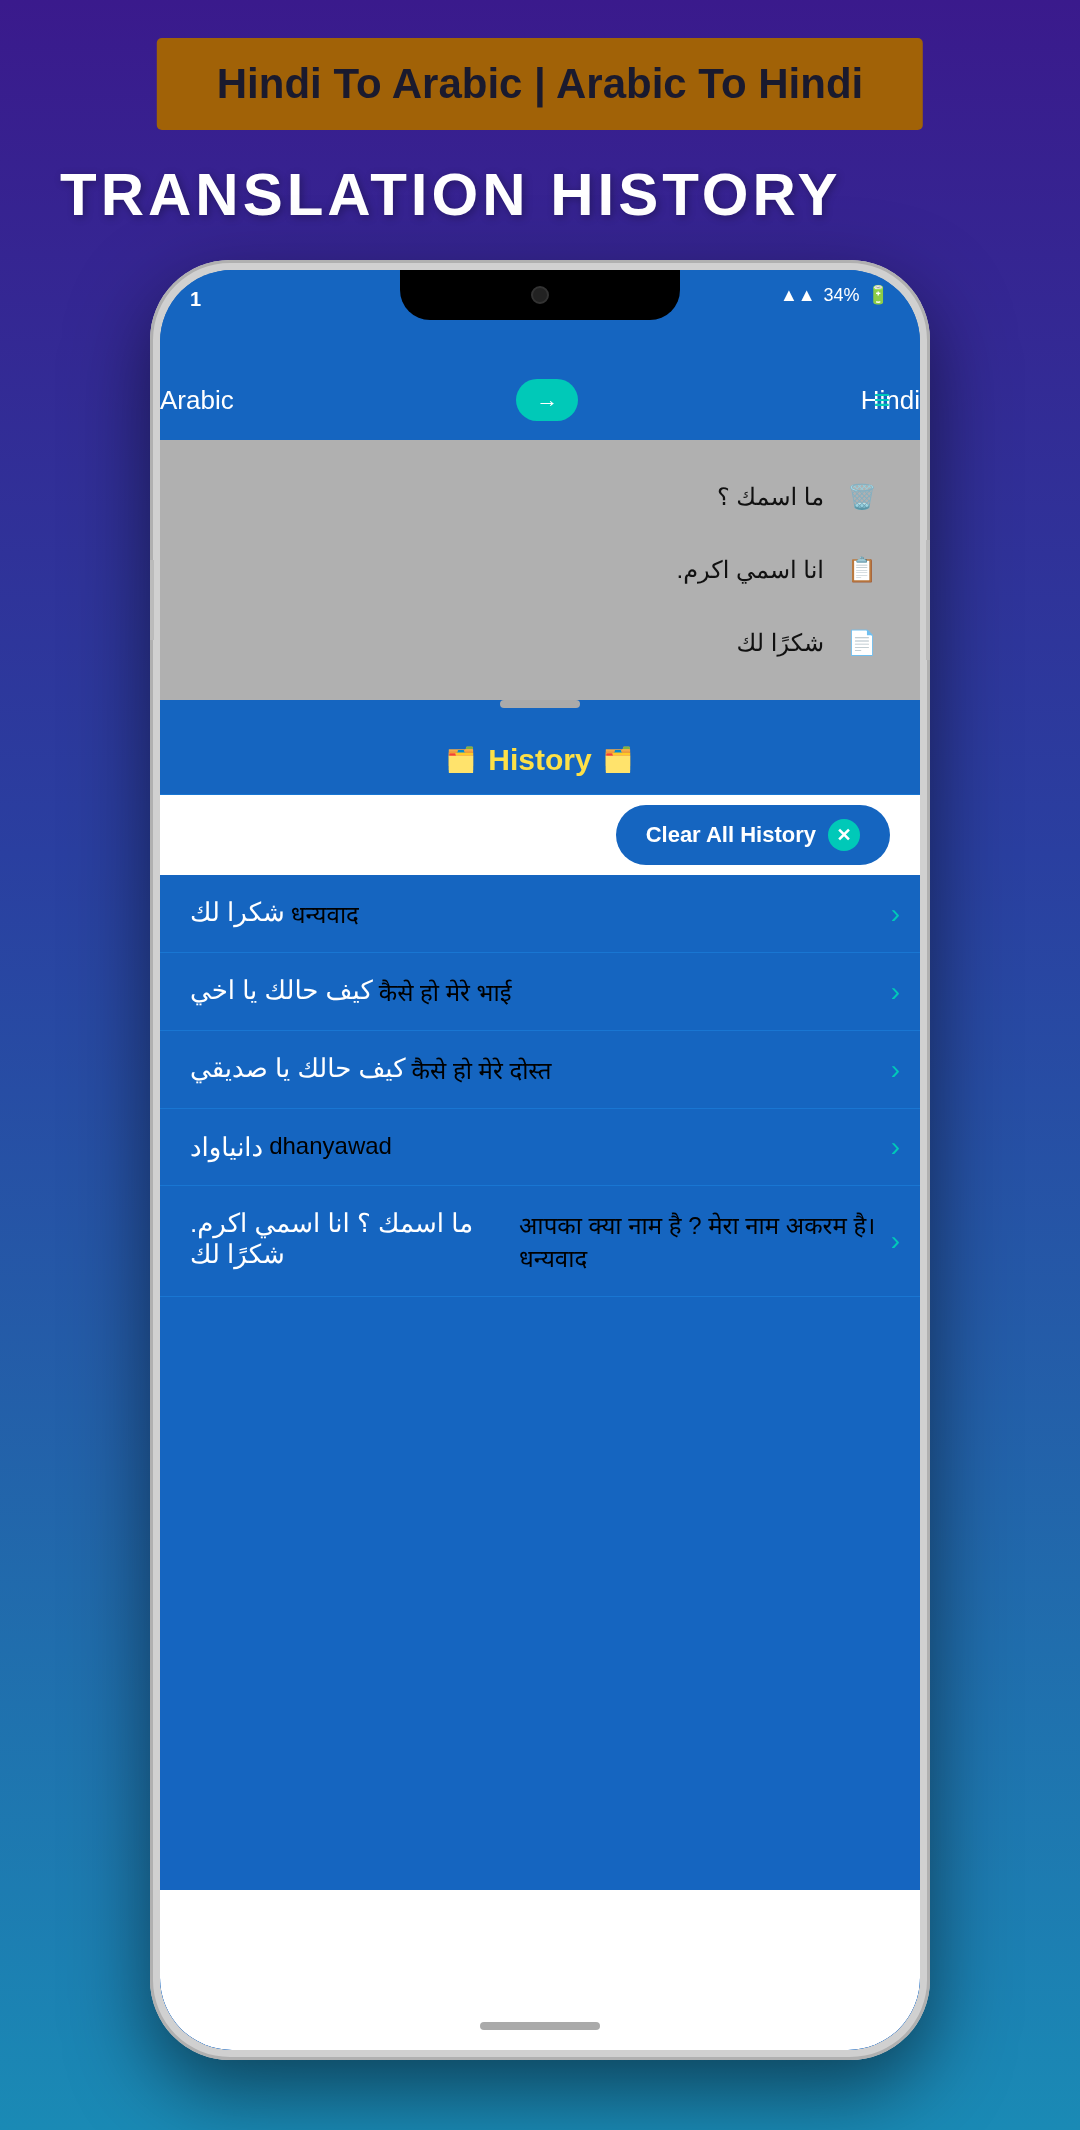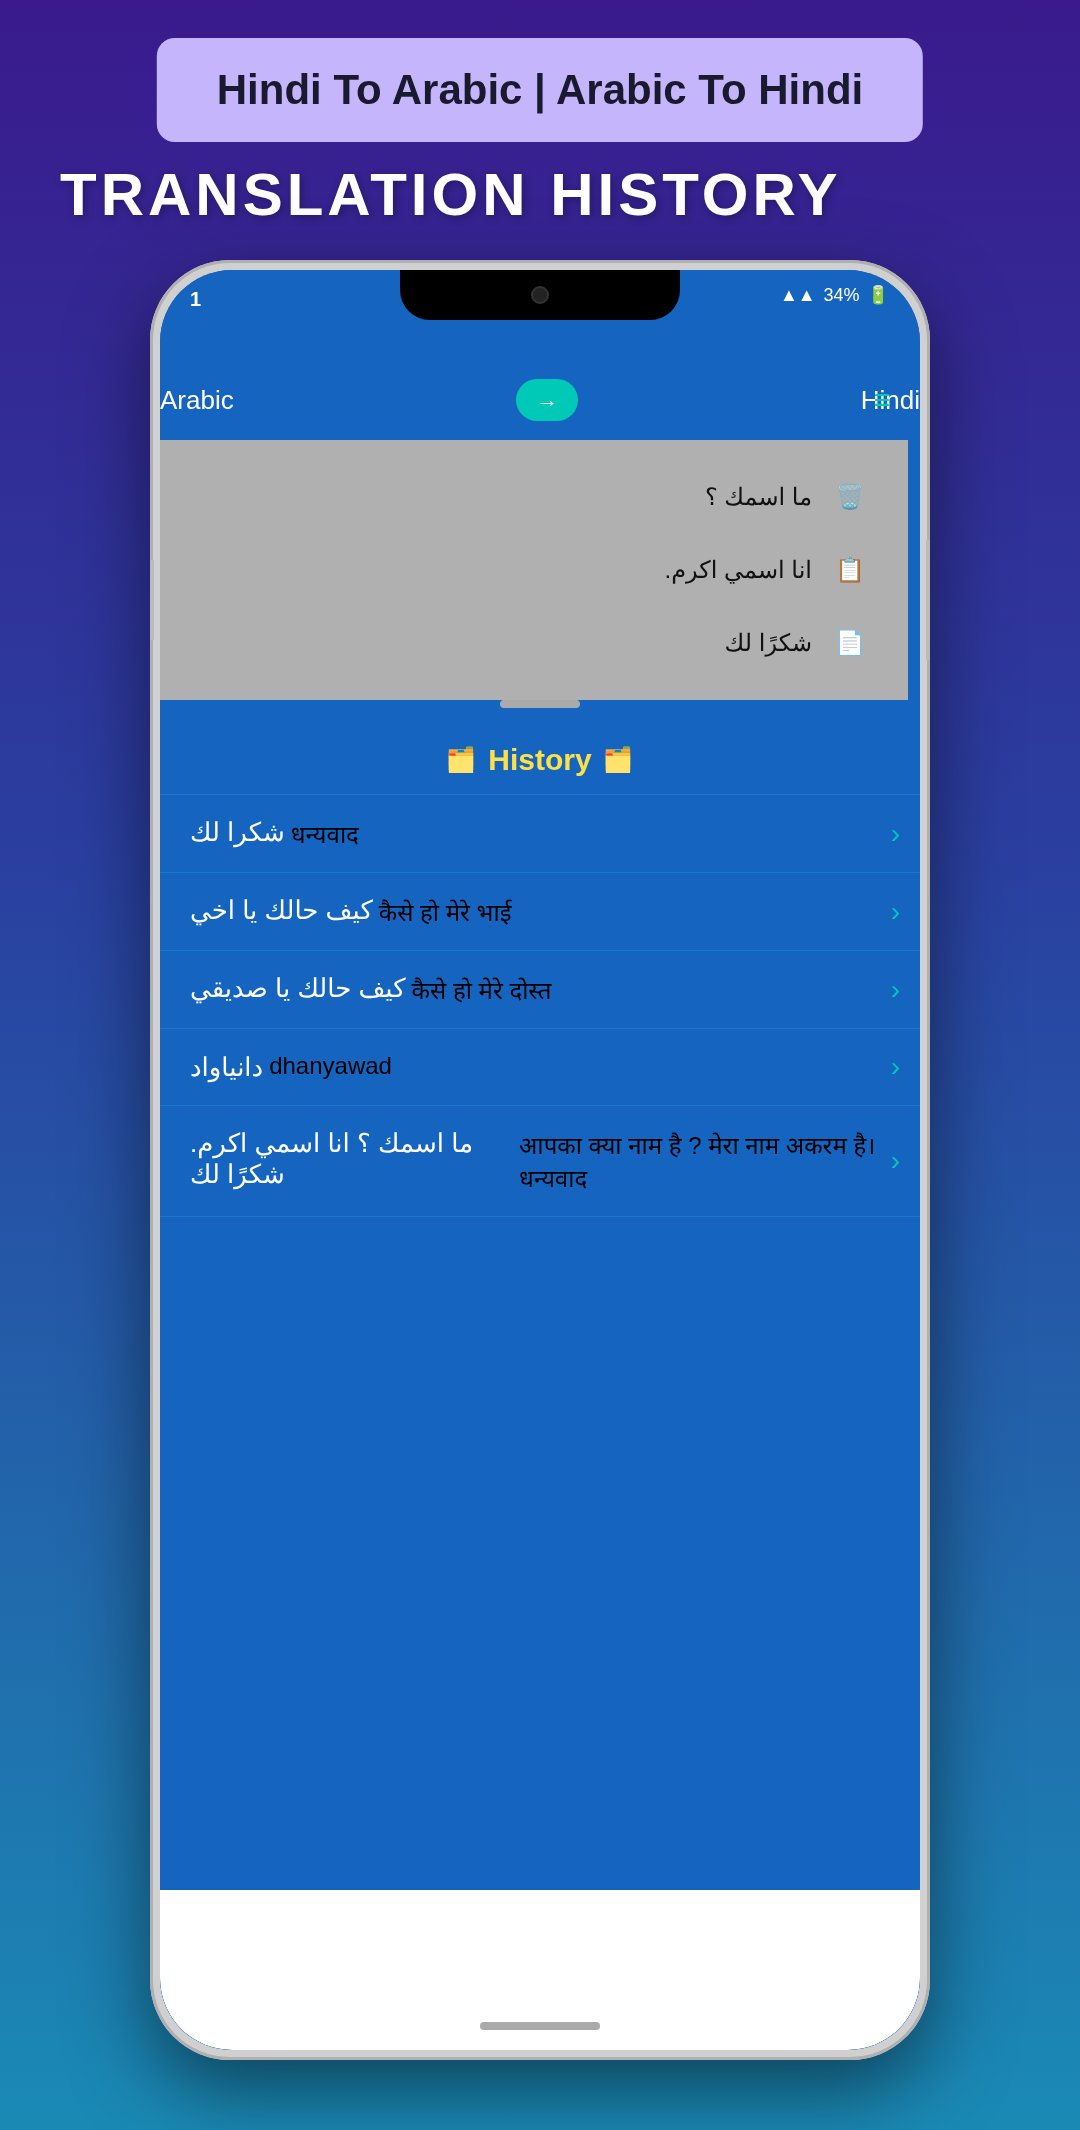--- a/index.html
+++ b/index.html
@@ -11,23 +11,23 @@
       overflow: hidden;
       position: relative;
     }
 
     
     .top-banner {
       position: absolute;
       top: 38px;
       left: 50%;
       transform: translateX(-50%);
-      background: #c4b5fd;
-      border-radius: 18px;
-      padding: 28px 60px;
+      background: #a16207;
+      border-radius: 5px;
+      padding: 22px 60px;
       z-index: 10;
     }
     .top-banner-text {
       color: #1a1a2e;
       font-size: 42px;
       font-weight: 900;
       white-space: nowrap;
     }
 
     
@@ -164,21 +164,21 @@
       right: 30px;
       color: #00c9b8;
       font-size: 28px;
     }
 
     
     .translation-area {
       position: absolute;
       top: 170px;
       left: 0;
-      right: 12px;
+      right: 0;
       height: 260px;
       background: #b0b0b0;
       padding: 20px 40px 20px 6px;
       display: flex;
       flex-direction: column;
       justify-content: space-around;
     }
     .translation-row {
       display: flex;
       align-items: center;
@@ -406,20 +406,26 @@
     <div class="drag-handle"></div>
 
     <div class="history-section">
 
       <div class="history-header">
         <span class="history-icon">🗂️</span>
         <span class="history-header-text">History</span>
         <span class="history-icon">🗂️</span>
       </div>
 
+      <div class="clear-area">
+        <div class="clear-btn">
+          <span>Clear All History</span>
+          <div class="clear-btn-x">✕</div>
+        </div>
+      </div>
 
       <div class="history-list">
 
         <div class="history-item">
           <div class="history-item-content">
             <span class="history-arabic">شكرا لك</span>
             <span class="history-hindi">धन्यवाद</span>
           </div>
           <span class="history-chevron">›</span>
         </div>

